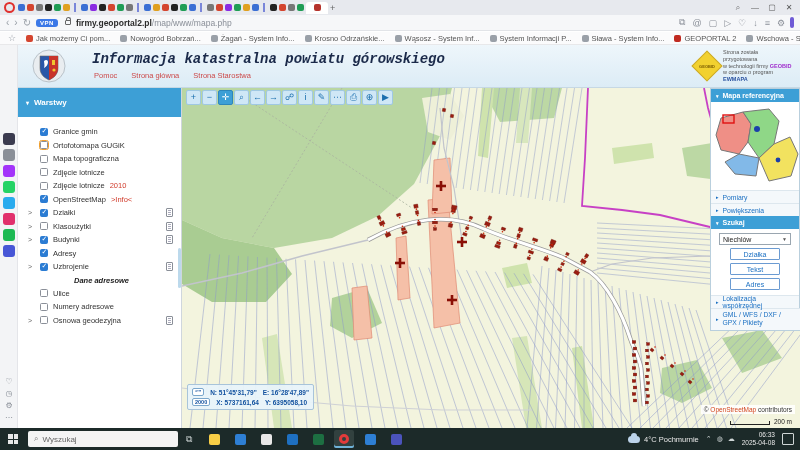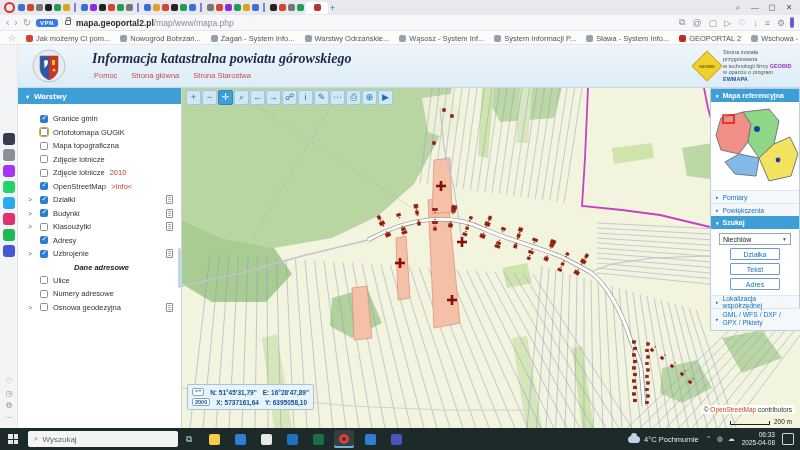--- a/index.html
+++ b/index.html
@@ -34,32 +34,32 @@
 
   
   .opera-rail { position:absolute; top:45px; left:0; width:18px; height:383px; background:#f3f4f6; border-right:1px solid #e4e5e9; }
   .rail-apps { position:absolute; top:88px; left:0; width:18px; display:flex; flex-direction:column; align-items:center; gap:4px; }
   .rail-app { width:12px; height:12px; border-radius:3px; }
   .rail-bottom { position:absolute; bottom:6px; left:0; width:18px; display:flex; flex-direction:column; align-items:center; gap:3px; color:#8a8f98; font-size:8px; }
 
   
   .site-header { position:absolute; top:45px; left:18px; width:782px; height:43px; background:linear-gradient(#eef6fb,#dcecf6); border-bottom:1px solid #c6d8e4; }
   .crest { position:absolute; left:14px; top:3px; width:34px; height:37px; }
-  .site-title { position:absolute; left:74px; top:6px; font-family:Liberation Serif, serif; font-style:italic; font-weight:bold; font-size:14px; color:#1b2a4a; }
+  .site-title { position:absolute; left:74px; top:6px; font-family:Liberation Mono, monospace; font-style:italic; font-weight:bold; font-size:14px; color:#1b2a4a; }
   .site-links { position:absolute; left:76px; top:26px; display:flex; gap:14px; font-size:7.5px; color:#cc4a4a; }
   .geobid-box { position:absolute; right:8px; top:4px; width:100px; height:34px; display:flex; align-items:center; gap:5px; }
   .geobid-diamond { width:22px; height:22px; background:#f2d12f; border:1px solid #c9a82a; transform:rotate(45deg); margin-left:4px; flex:none; position:relative; }
   .geobid-diamond span { position:absolute; inset:0; transform:rotate(-45deg); display:flex; align-items:center; justify-content:center; font-size:4px; font-weight:bold; color:#7a5c00; }
   .geobid-text { font-size:5.5px; color:#555; line-height:1.25; }
   .geobid-text .brand1 { color:#a02ccc; font-weight:bold; }
   .geobid-text .brand2 { color:#2a52a0; font-weight:bold; }
 
   
   .layers-panel { position:absolute; top:88px; left:18px; width:164px; height:340px; background:#fff; border-right:1px solid #cfd6dd; }
-  .panel-header { height:16px; background:#3d9fd6; color:#fff; font-size:8px; font-weight:bold; display:flex; align-items:center; gap:5px; padding:0 8px; }
+  .panel-header { height:29px; background:#3d9fd6; color:#fff; font-size:8px; font-weight:bold; display:flex; align-items:center; gap:5px; padding:0 8px; }
   .panel-header .tri { font-size:6px; }
   .layer-list { padding:8px 6px 0 10px; }
   .layer-row { display:flex; align-items:center; gap:5px; height:13.5px; font-size:7.5px; color:#333; }
   .layer-row .exp { width:7px; color:#666; font-size:7px; flex:none; }
   .cbx { width:8px; height:8px; border:1px solid #8a8f98; border-radius:1.5px; background:#fff; flex:none; position:relative; }
   .cbx.on { background:#2b7cd3; border-color:#2b7cd3; }
   .cbx.on:after { content:"✓"; position:absolute; top:-2px; left:0.5px; color:#fff; font-size:7px; }
   .cbx.focus { outline:1.5px solid #f0a030; }
   .layer-row .extra { color:#d03a2a; }
   .layer-row .doc { margin-left:auto; margin-right:2px; width:7px; height:9px; border:1px solid #8a8f98; border-radius:1px; background:#fff; position:relative; flex:none; }
@@ -168,21 +168,21 @@
     <div class="win-ctl">▢</div>
     <div class="win-ctl">✕</div>
   </div>
 
   <div class="addressbar">
     <span class="nav-ic">‹</span>
     <span class="nav-ic">›</span>
     <span class="nav-ic">↻</span>
     <span class="vpn-badge">VPN</span>
     <span class="lock"></span>
-    <span class="url"><b>mapa.geoportal2.pl</b><span>/map/www/mapa.php</span></span>
+    <span class="url"><b>firmy.geoportal2.pl</b><span>/map/www/mapa.php</span></span>
     <span class="addr-right" id="addr-right">
         <span>⧉</span>
         <span>@</span>
         <span>▢</span>
         <span>▷</span>
         <span>♡</span>
         <span>↓</span>
         <span>≡</span>
         <span>⚙</span>
       </span>
@@ -199,21 +199,21 @@
         <span class="bm-item">
           <span class="bm-fav" style="background: rgb(154, 160, 168);"></span>
           <span>Nowogród Bobrzań...</span>
         </span>
         <span class="bm-item">
           <span class="bm-fav" style="background: rgb(154, 160, 168);"></span>
           <span>Żagań - System Info...</span>
         </span>
         <span class="bm-item">
           <span class="bm-fav" style="background: rgb(154, 160, 168);"></span>
-          <span>Warstwy Odrzańskie...</span>
+          <span>Krosno Odrzańskie...</span>
         </span>
         <span class="bm-item">
           <span class="bm-fav" style="background: rgb(154, 160, 168);"></span>
           <span>Wąsosz - System Inf...</span>
         </span>
         <span class="bm-item">
           <span class="bm-fav" style="background: rgb(154, 160, 168);"></span>
           <span>System Informacji P...</span>
         </span>
         <span class="bm-item">
@@ -316,28 +316,28 @@
           <span class="extra">&gt;Info&lt;</span>
         </div>
         <div class="layer-row">
           <span class="exp">&gt;</span>
           <span class="cbx on"></span>
           <span>Działki</span>
           <span class="doc"></span>
         </div>
         <div class="layer-row">
           <span class="exp">&gt;</span>
+          <span class="cbx"></span>
+          <span>Klasoużytki</span>
+          <span class="doc"></span>
+        </div>
+        <div class="layer-row">
+          <span class="exp">&gt;</span>
           <span class="cbx on"></span>
           <span>Budynki</span>
-          <span class="doc"></span>
-        </div>
-        <div class="layer-row">
-          <span class="exp">&gt;</span>
-          <span class="cbx"></span>
-          <span>Klasoużytki</span>
           <span class="doc"></span>
         </div>
         <div class="layer-row">
           <span class="exp"></span>
           <span class="cbx on"></span>
           <span>Adresy</span>
         </div>
         <div class="layer-row">
           <span class="exp">&gt;</span>
           <span class="cbx on"></span>

